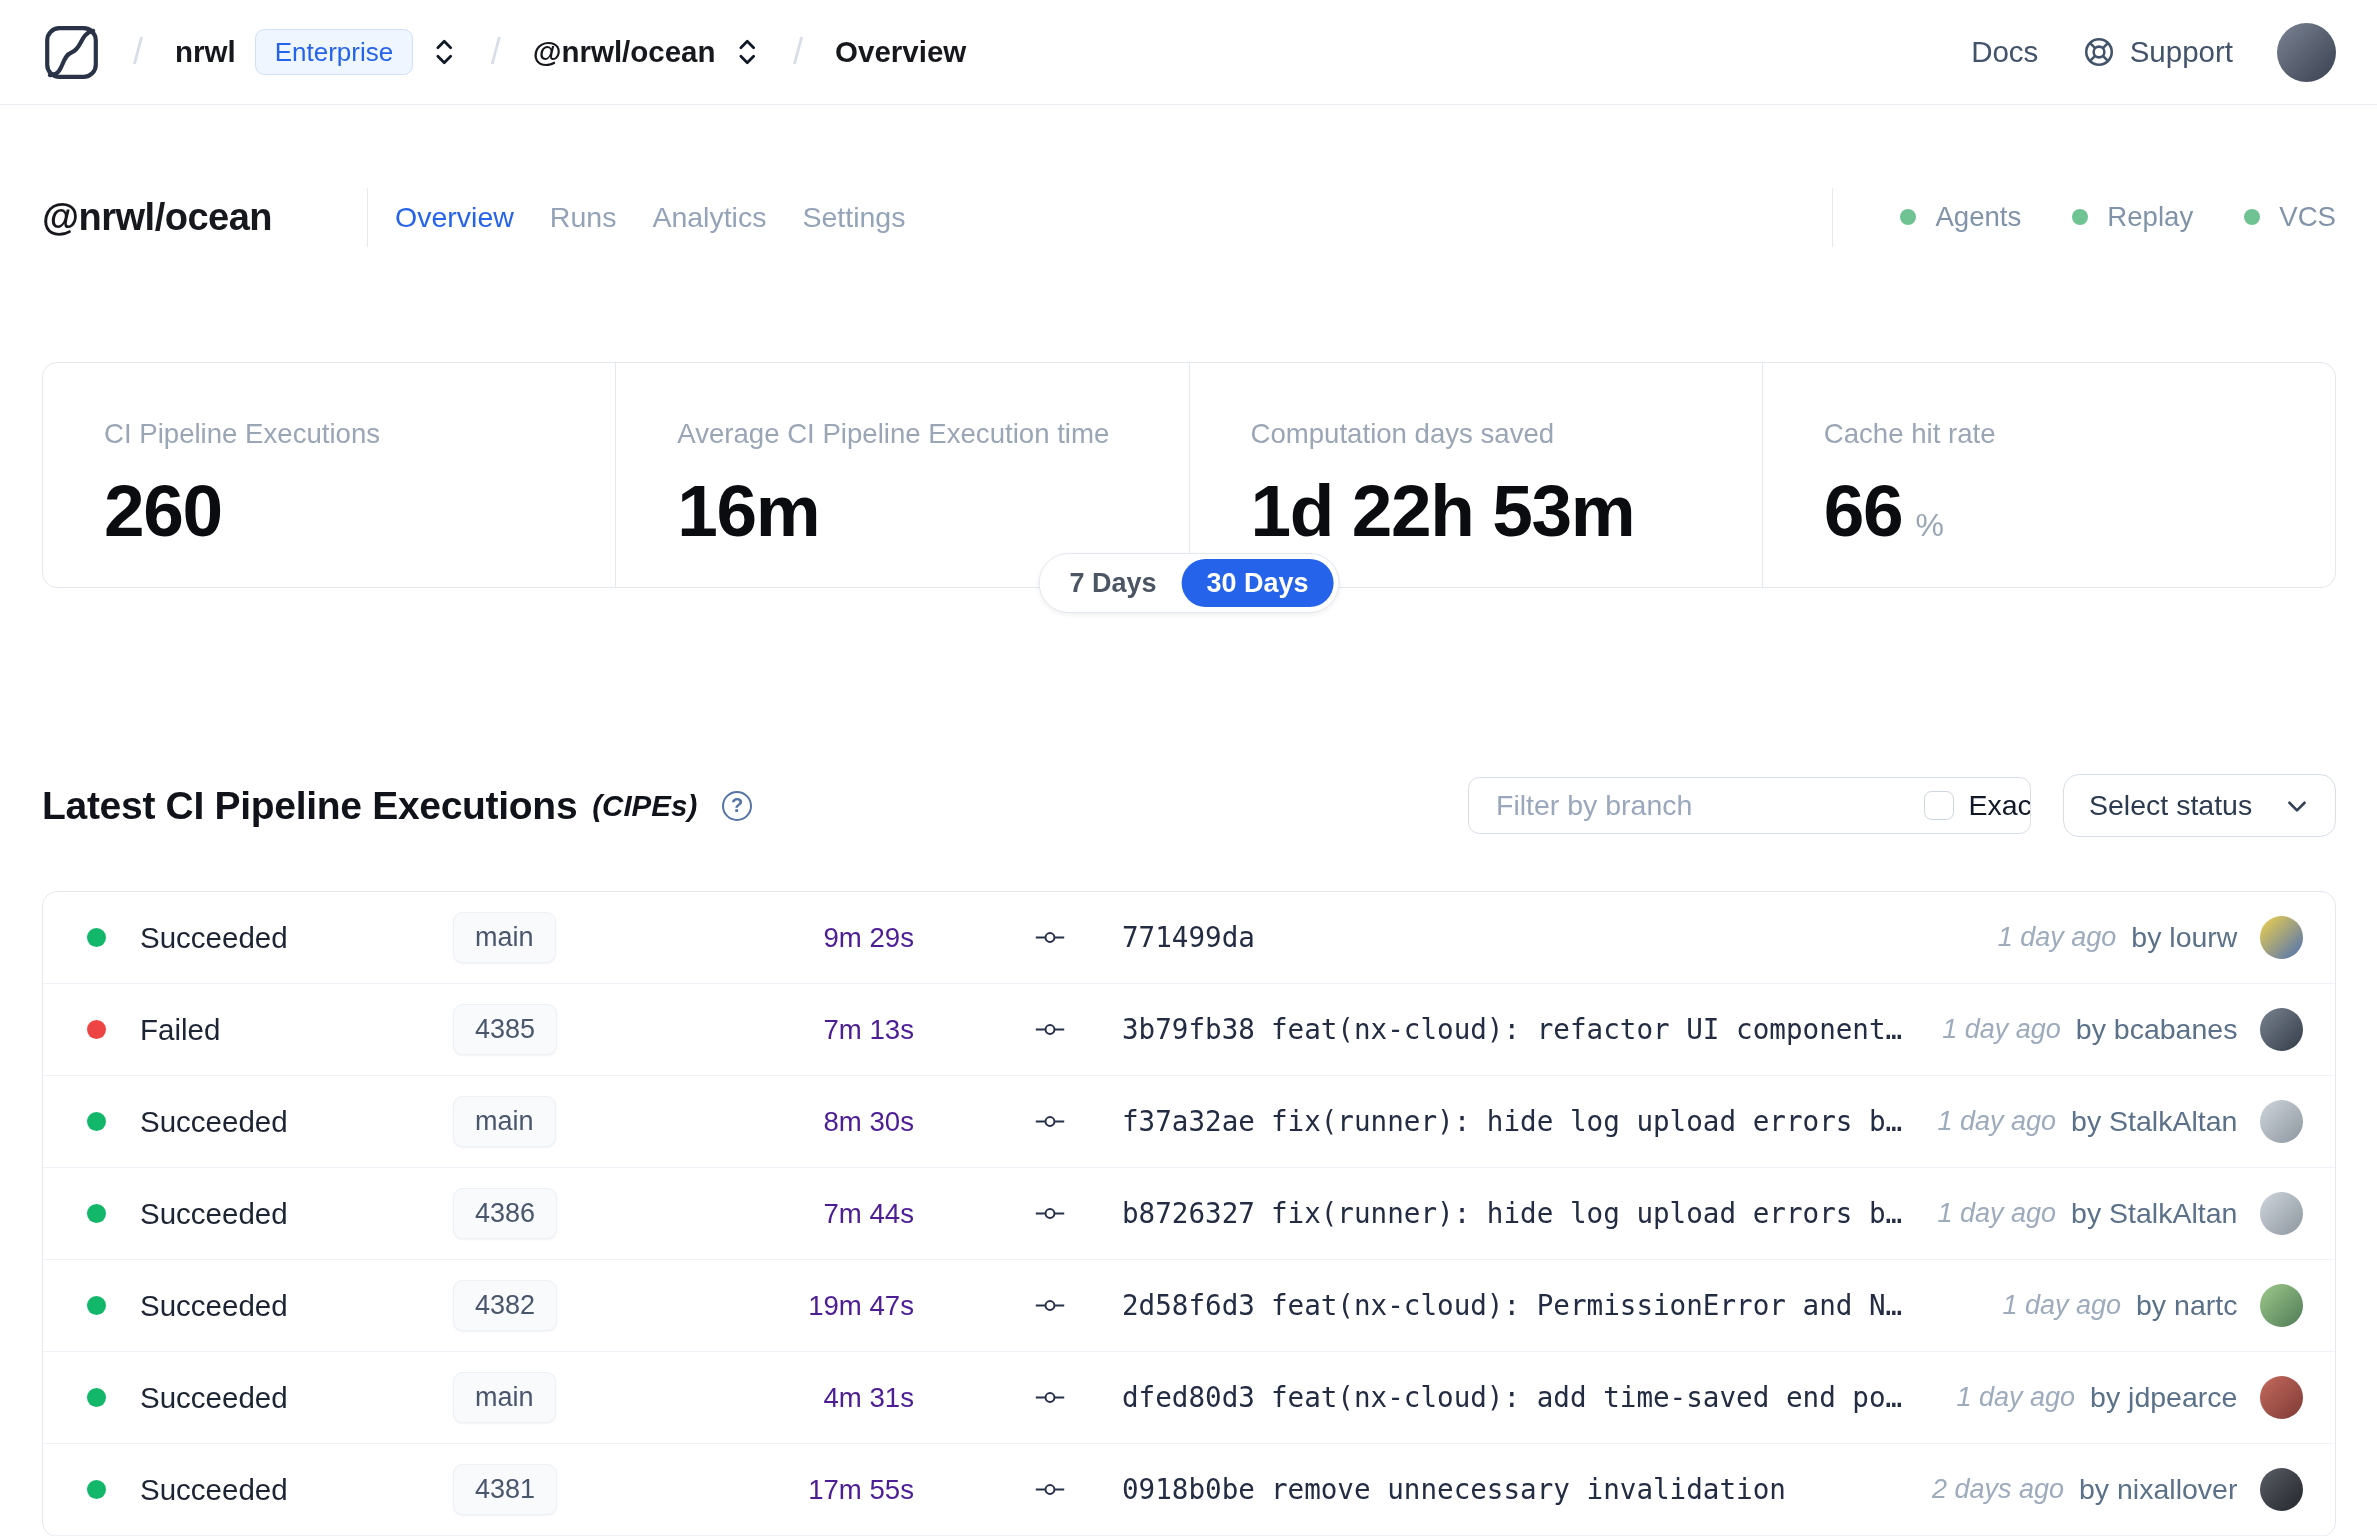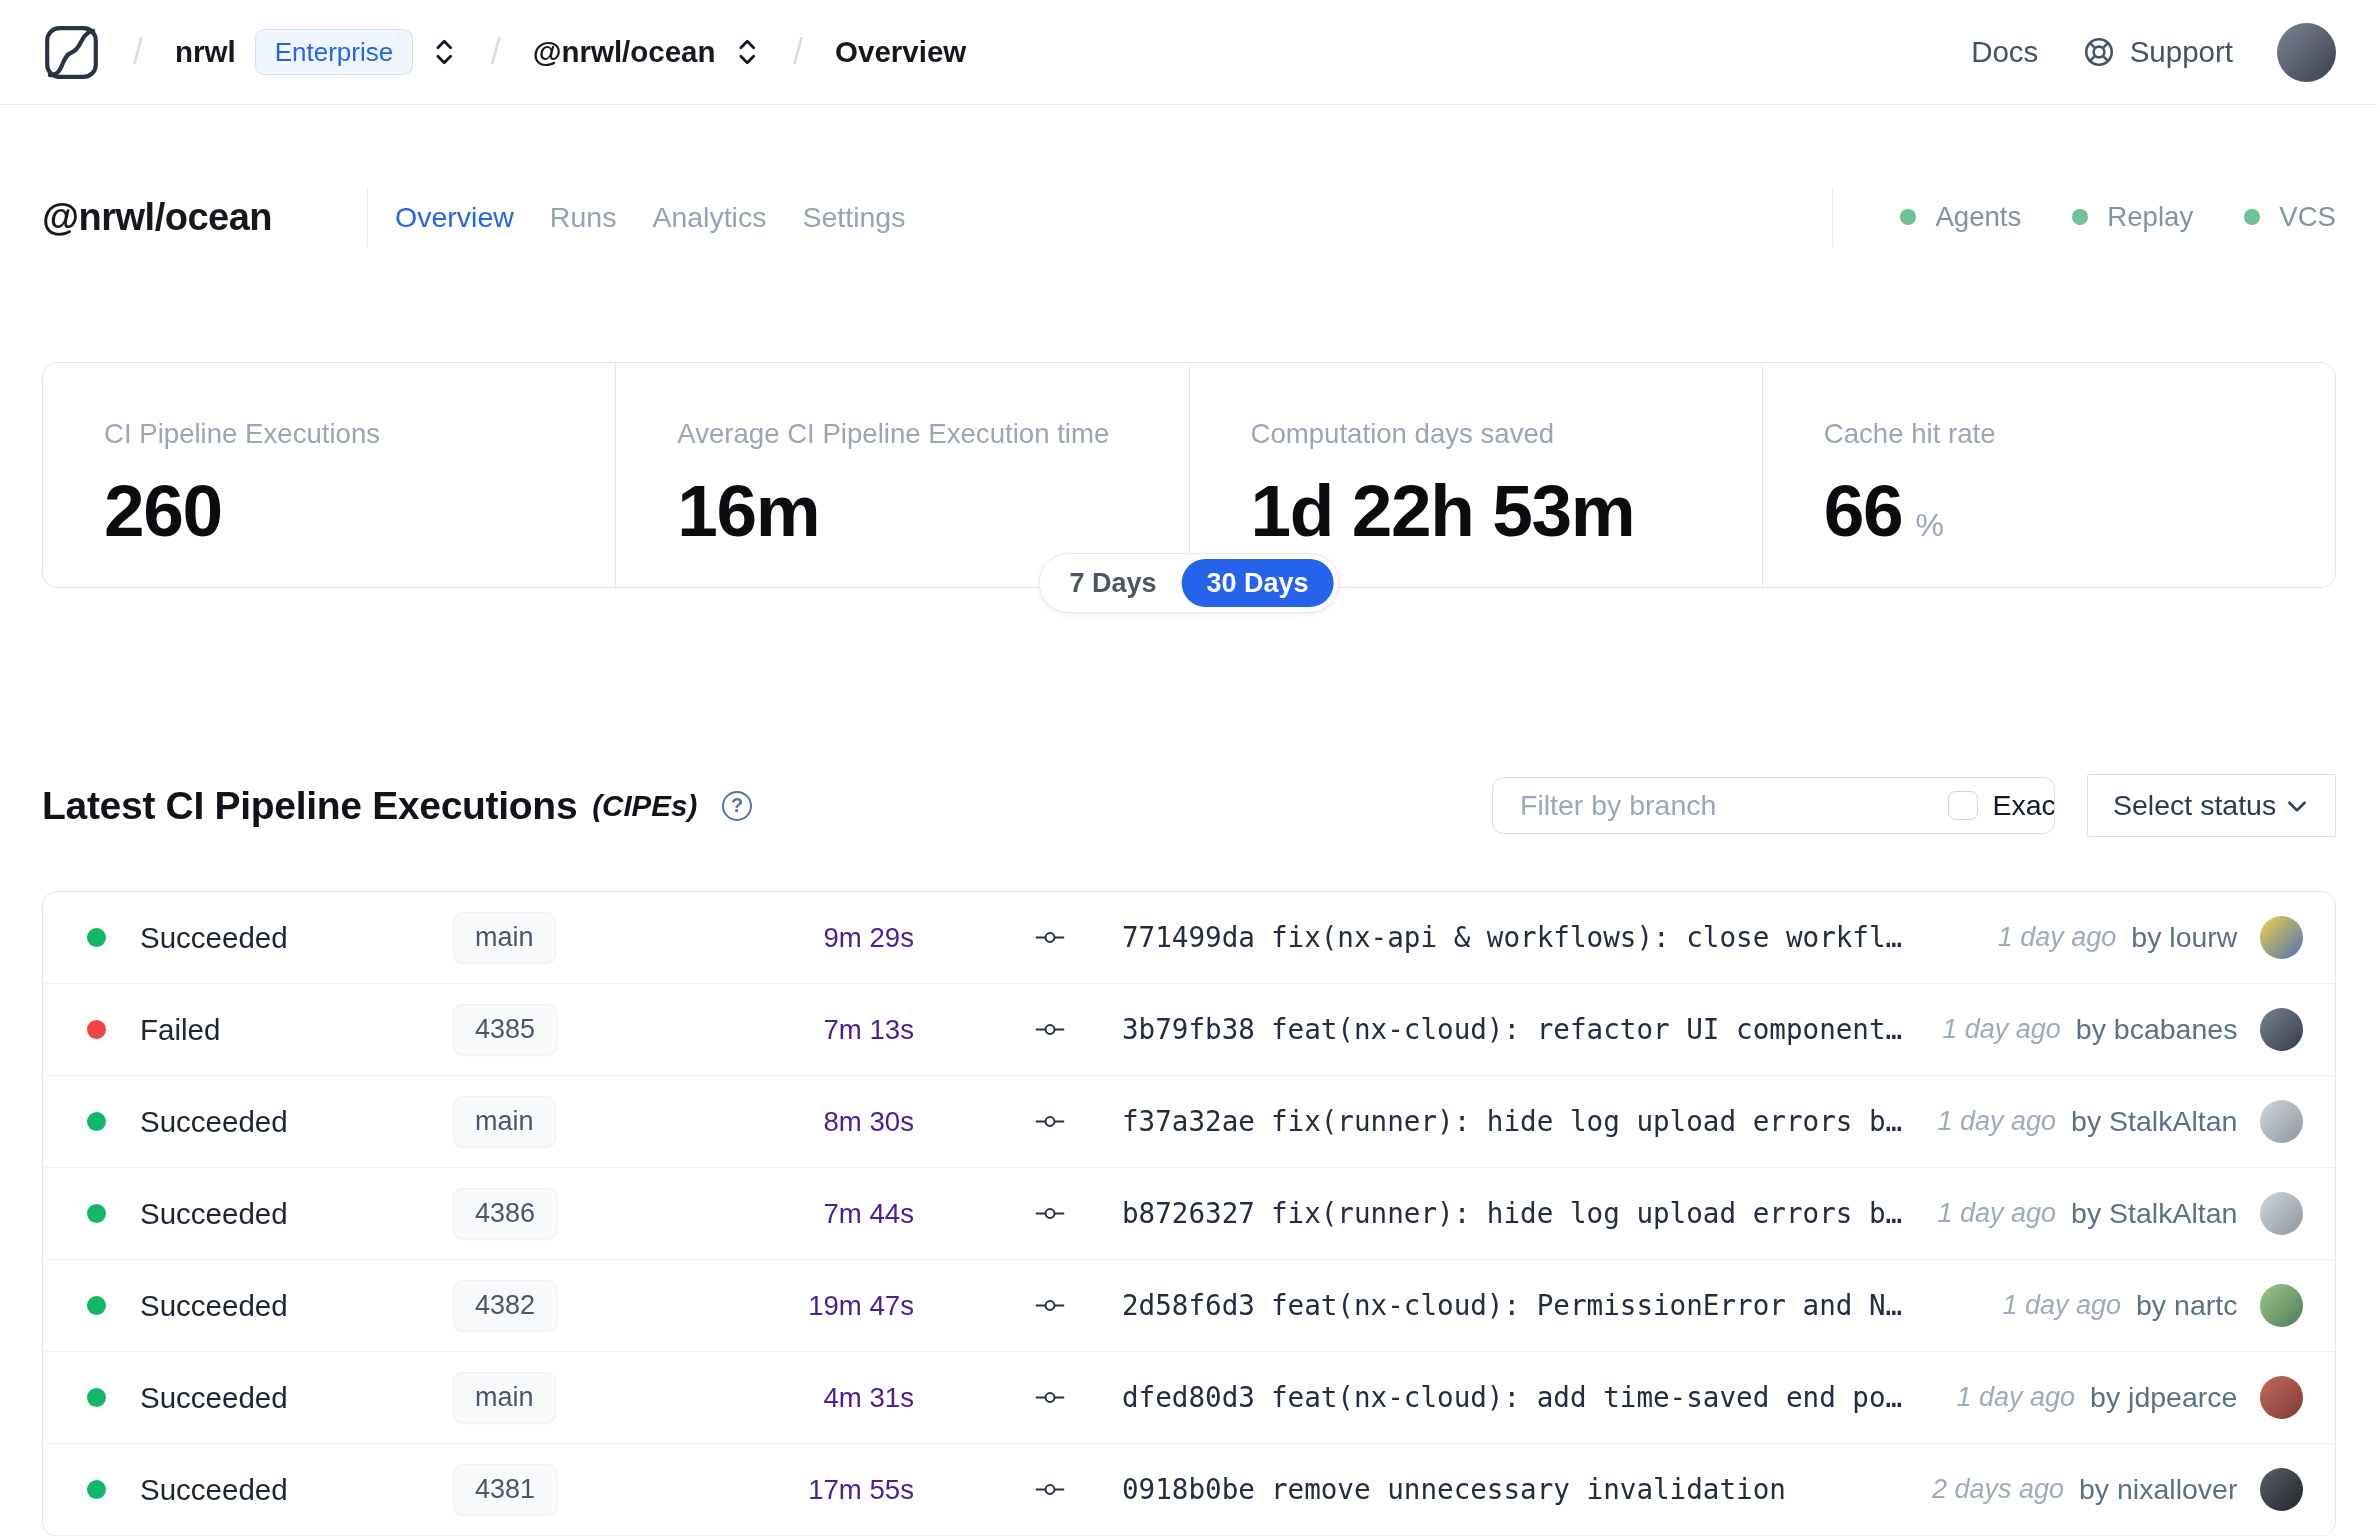--- a/index.html
+++ b/index.html
@@ -74,21 +74,21 @@
   .filters{display:flex;align-items:center;gap:32px;}
   .filter-box{width:563px;height:57px;border:1.4px solid #d8dfe8;border-radius:11.4px;
     display:flex;align-items:stretch;background:#fff;overflow:hidden;}
   .filter-input{flex:1;border:none;outline:none;padding:0 27px;font-size:28.5px;color:#1f2937;
     font-family:inherit;background:transparent;}
   .filter-input::placeholder{color:#9aa7bd;}
   .filter-divider{width:1.4px;background:#d8dfe8;}
   .exact-wrap{display:flex;align-items:center;gap:15px;padding:0 25px;}
   .checkbox{width:29.5px;height:29.5px;border:1.9px solid #cdd5e1;border-radius:7.6px;background:#fff;cursor:pointer;}
   .exact-label{font-size:28.5px;font-weight:500;color:#111827;cursor:pointer;}
-  .status-select{width:249px;height:63px;border:1.4px solid #d8dfe8;border-radius:2px;background:#fff;
+  .status-select{width:273px;height:63px;border:1.4px solid #d8dfe8;border-radius:16px;background:#fff;
     display:flex;align-items:center;justify-content:space-between;padding:0 25px;cursor:pointer;}
   .status-select-label{font-size:28.5px;font-weight:500;color:#2c3a4f;}
   .chev-down{width:26px;height:26px;color:#334155;}
 
   
   .cipe-table{margin-top:54px;border:1px solid var(--border);border-radius:15px;background:#fff;overflow:hidden;}
   .row{height:92px;display:flex;align-items:center;padding:0 32px 0 44px;border-bottom:1px solid var(--border-light);cursor:pointer;}
   .c-status{width:366px;display:flex;align-items:center;gap:34px;}
   .dot{width:19px;height:19px;border-radius:50%;flex:none;}
   .status-label{font-size:29.5px;font-weight:500;color:#1d2433;}
@@ -239,21 +239,20 @@
       <span class="branch-badge">main</span>
     </div>
     <div class="c-duration">9m 29s</div>
     <div class="c-commit">
       <svg class="commit-icon" viewBox="0 0 36 24" fill="none" stroke="currentColor" stroke-width="2.2">
         <circle cx="18" cy="12" r="5"></circle>
               <path d="M2 12h10.5M23.5 12H34"></path>
       </svg>
       <span class="commit-text">
         <span>771499da</span>
-        <span>fix(nx-api &amp; workflows): close workfl…</span>
       </span>
     </div>
     <div class="c-meta">
       <span class="time-ago">1 day ago</span>
       <span class="author">by lourw</span>
       <span class="row-avatar" style="background: linear-gradient(135deg, rgb(242, 210, 75), rgb(74, 111, 181));"></span>
     </div>
   </div>
 
   <div class="row">

